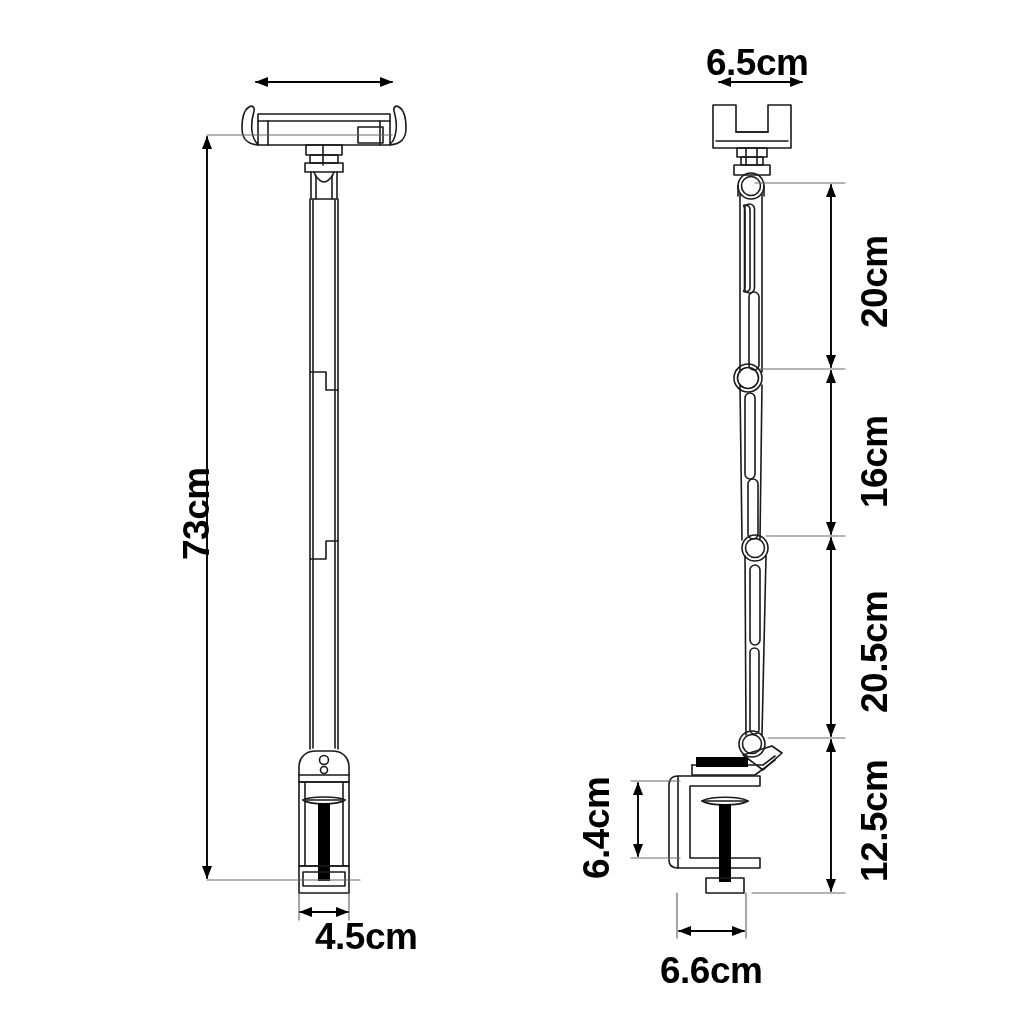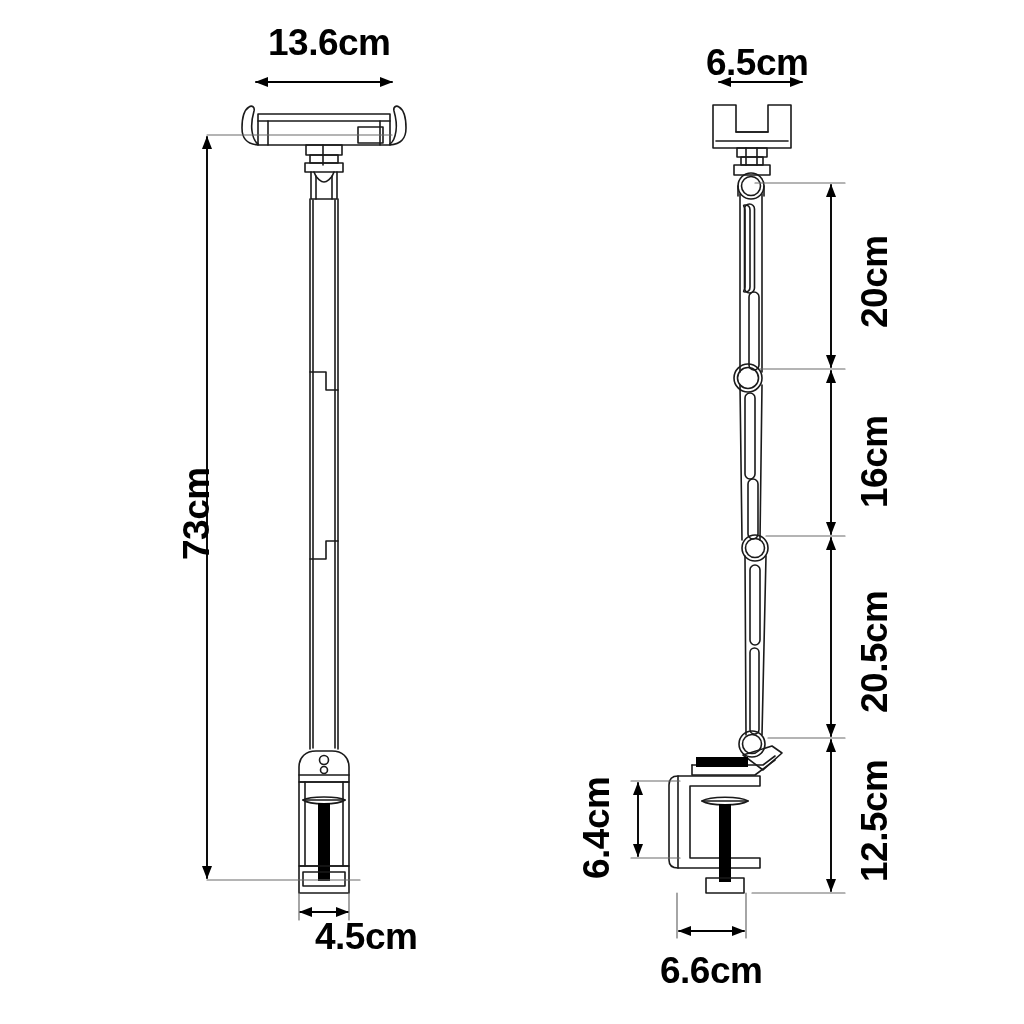--- a/index.html
+++ b/index.html
@@ -229,21 +229,20 @@
         <line x1="631" y1="858" x2="680" y2="858" stroke-width="1.2" stroke="#6a6a6a"></line>
 
         <line x1="679" y1="931" x2="744" y2="931" marker-start="url(#arrTail)" marker-end="url(#arrHead)"></line>
         <line x1="677" y1="893" x2="677" y2="938" stroke-width="1.2" stroke="#6a6a6a"></line>
         <line x1="746" y1="893" x2="746" y2="938" stroke-width="1.2" stroke="#6a6a6a"></line>
       </g>
 
     </g>
   </svg>
 
-  <div class="dim-label" style="left:268px; top:24px;">13.6cm</div>
 
   <div class="dim-label rot" style="left:178px; top:560px; transform:rotate(-90deg);">73cm</div>
 
   <div class="dim-label" style="left:274px; top:918px;margin-left:41px;">4.5cm</div>
 
   <div class="dim-label" style="left:706px; top:24px;margin-top:20px;">6.5cm</div>
 
   <div class="dim-label rot" style="left:856px; top:328px; transform:rotate(-90deg);">20cm</div>
 
   <div class="dim-label rot" style="left:856px; top:508px; transform:rotate(-90deg);">16cm</div>

